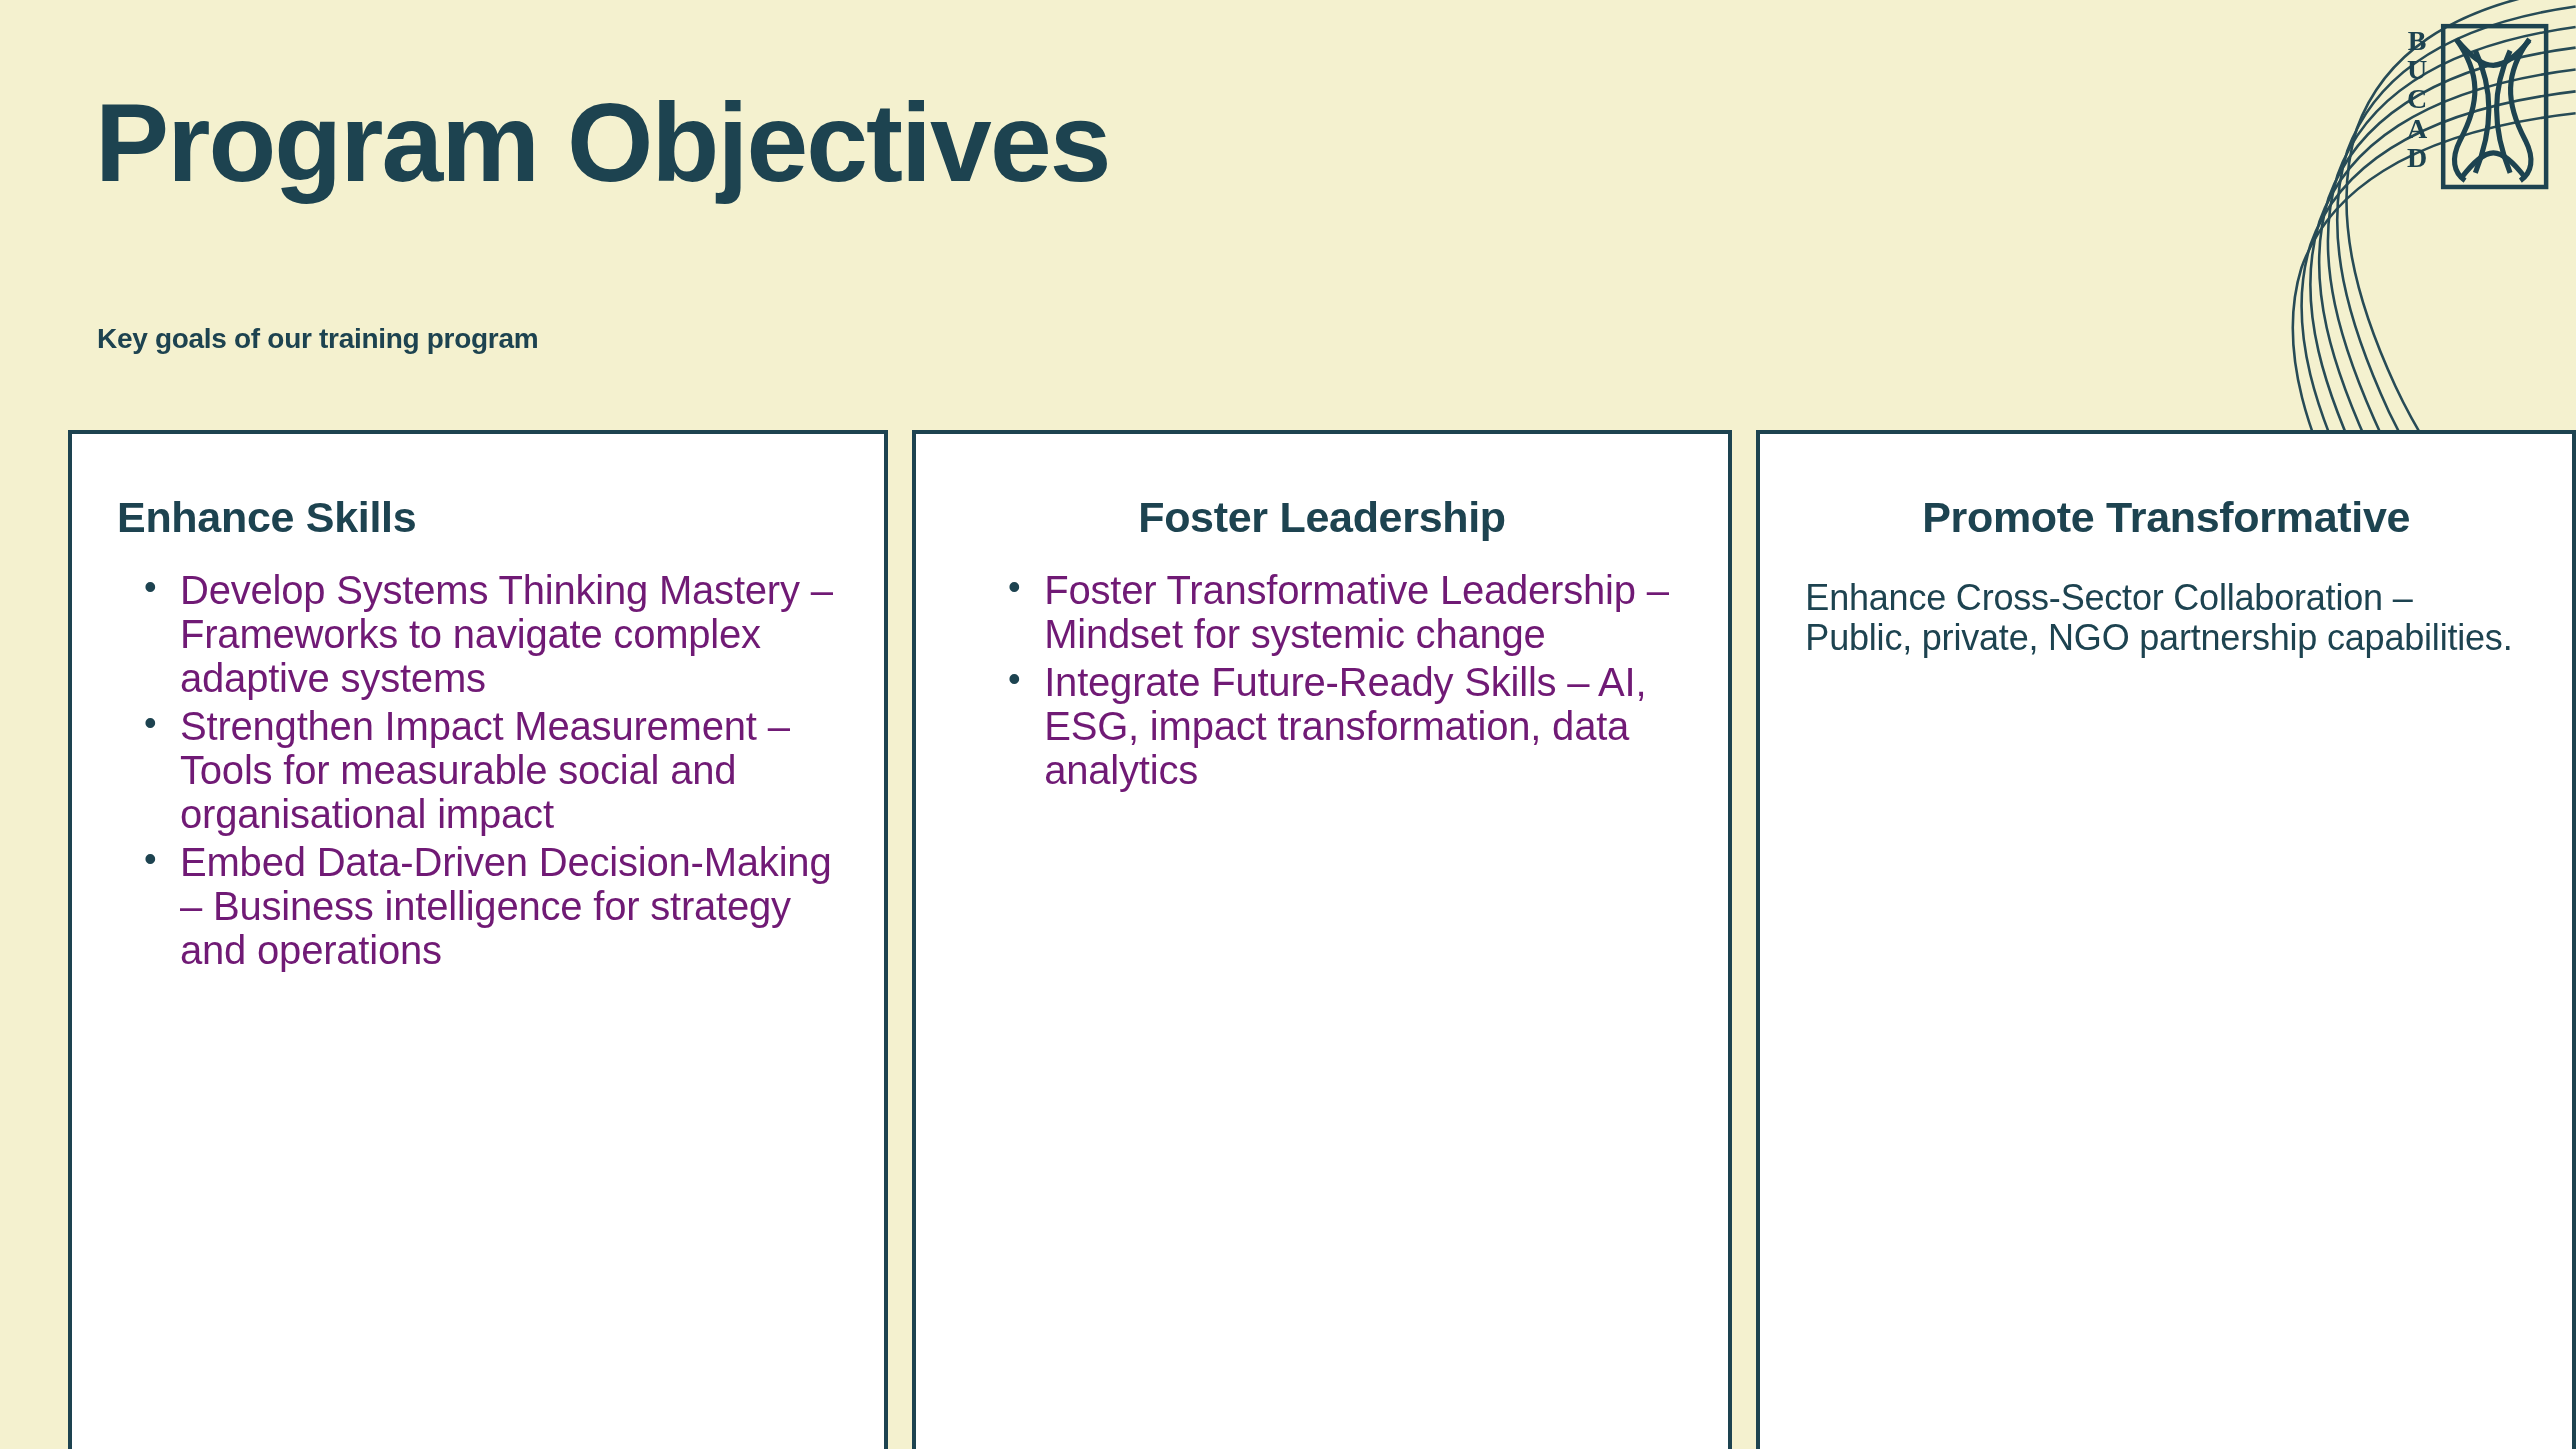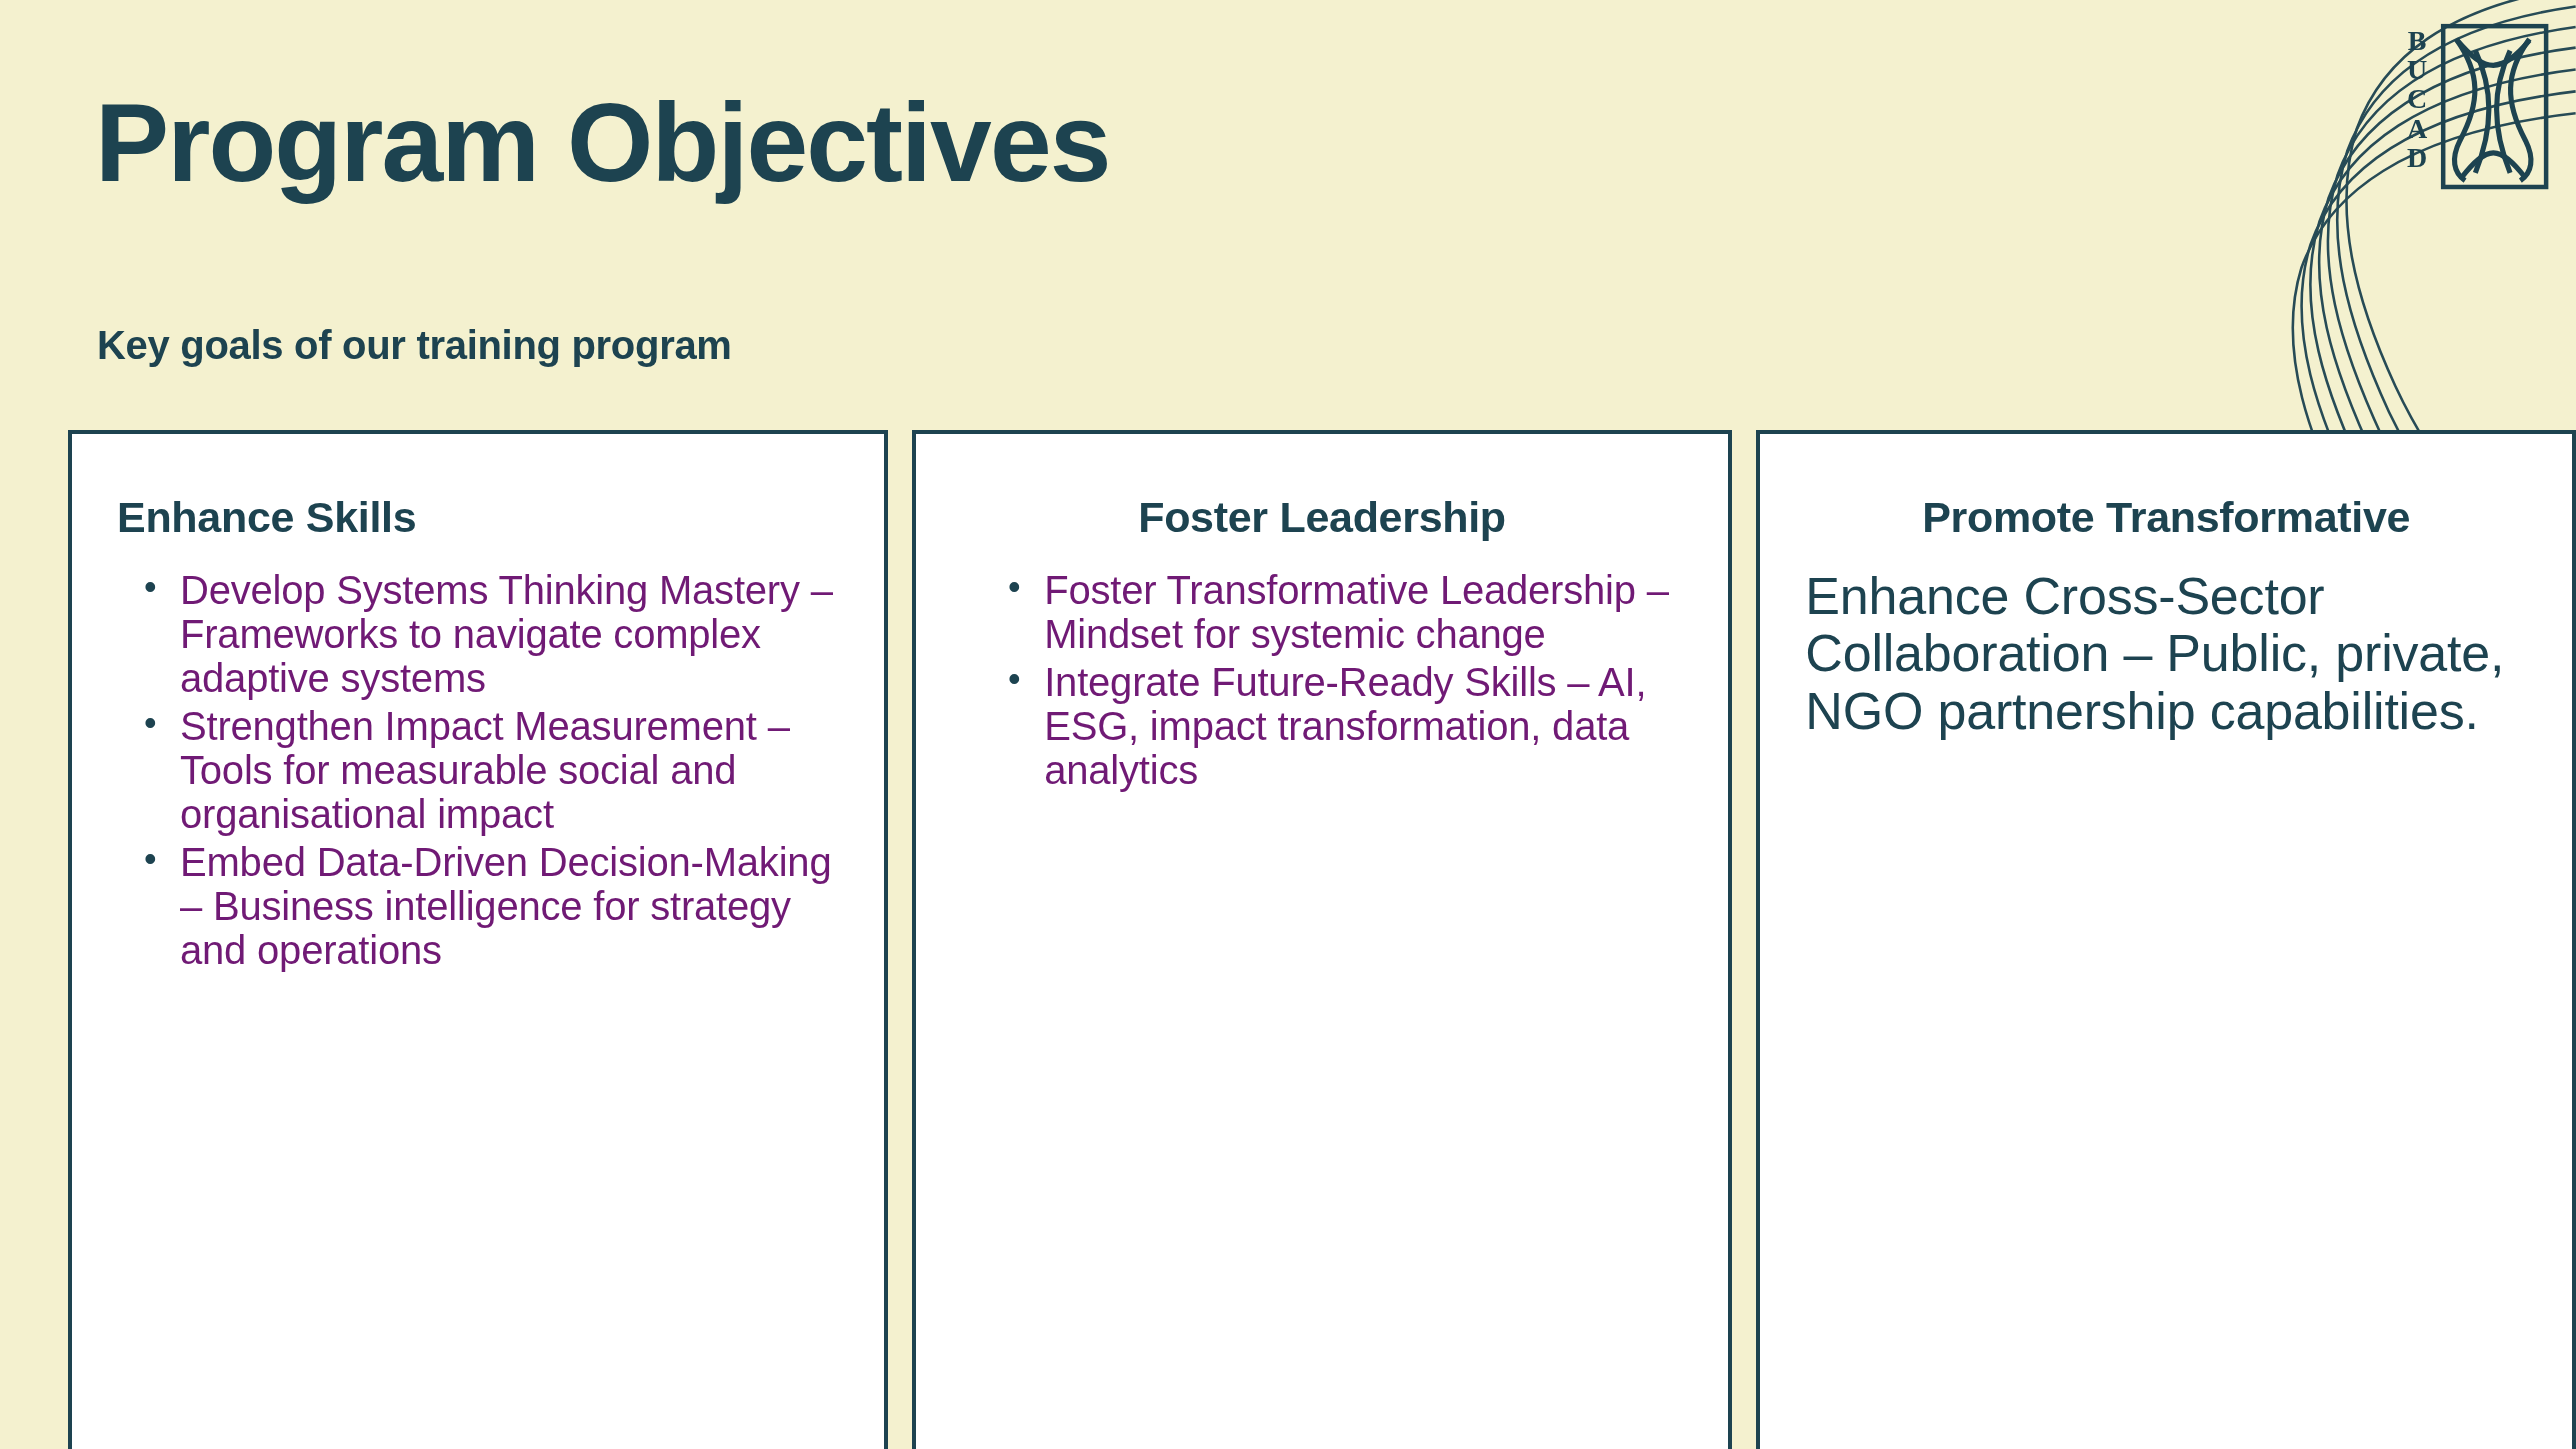--- a/index.html
+++ b/index.html
@@ -62,21 +62,21 @@
     line-height: 1;
     font-weight: 700;
     letter-spacing: -1.9px;
     color: #1d4350;
   }
   .subtitle {
     position: absolute;
     left: 97px;
     top: 323px;
     margin: 0;
-    font-size: 40px;
+    font-size: 28px;
     font-weight: 700;
     letter-spacing: -0.3px;
     color: #1d4350;
   }
 
   
   .cards {
     position: absolute;
     left: 68px;
     top: 430px;
@@ -127,22 +127,22 @@
     content: "•";
     position: absolute;
     left: 3.9px;
     top: -1.3px;
     font-size: 36px;
     color: #1d4350;
   }
   .card-2 ul.bullets { padding-left: 43px; }
 
   p.plain {
-    margin: 27px 0 0 0;
-    font-size: 52px;
+    margin: 37px 0 0 0;
+    font-size: 36px;
     line-height: 1.1;
     color: #1d4350;
     letter-spacing: -0.2px;
   }
 </style>
 </head>
 <body>
 
 <div class="slide">
 

